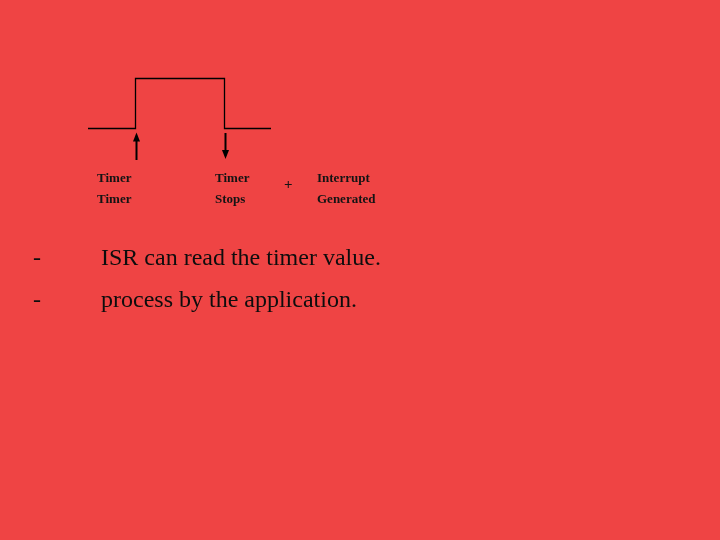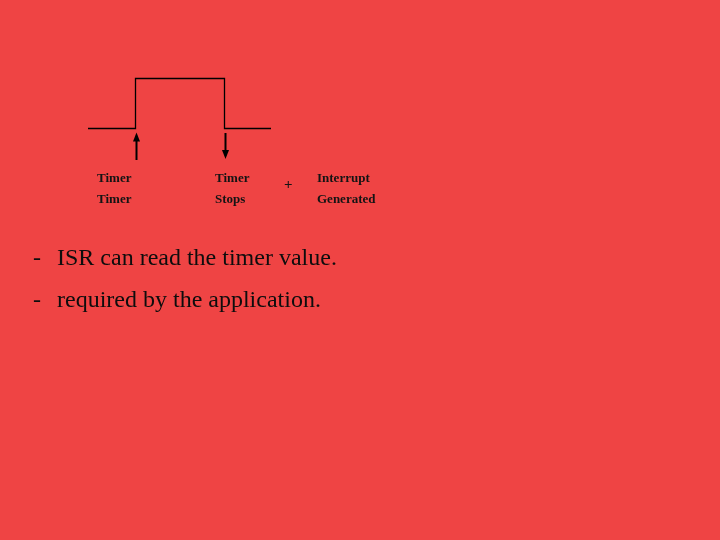--- a/index.html
+++ b/index.html
@@ -54,20 +54,21 @@
   .bullet-item + .bullet-item {
     margin-top: 7px;
   }
   .bullet-marker {
     position: absolute;
     left: 0;
     top: 0;
   }
   .bullet-line {
     white-space: nowrap;
+    margin-left: 44px;
   }
 </style>
 </head>
 <body>
 
 <div class="slide">
 
   <svg class="waveform-svg" width="400" height="180" viewBox="0 0 400 180" aria-hidden="true">
     <polyline points="88,128.5 135.5,128.5 135.5,78.5 224.5,78.5 224.5,128.5 271,128.5" fill="none" stroke="#000000" stroke-width="1.3"></polyline>
     <g>
@@ -99,18 +100,18 @@
 
   <div class="bullet-list">
 
     <div class="bullet-item">
       <span class="bullet-marker">-</span>
       <div class="bullet-line">ISR can read the timer value.</div>
     </div>
 
     <div class="bullet-item">
       <span class="bullet-marker">-</span>
-      <div class="bullet-line">required by the application.</div>
+      <div class="bullet-line">process by the application.</div>
     </div>
 
   </div>
 
 </div>
 
 </body></html>

